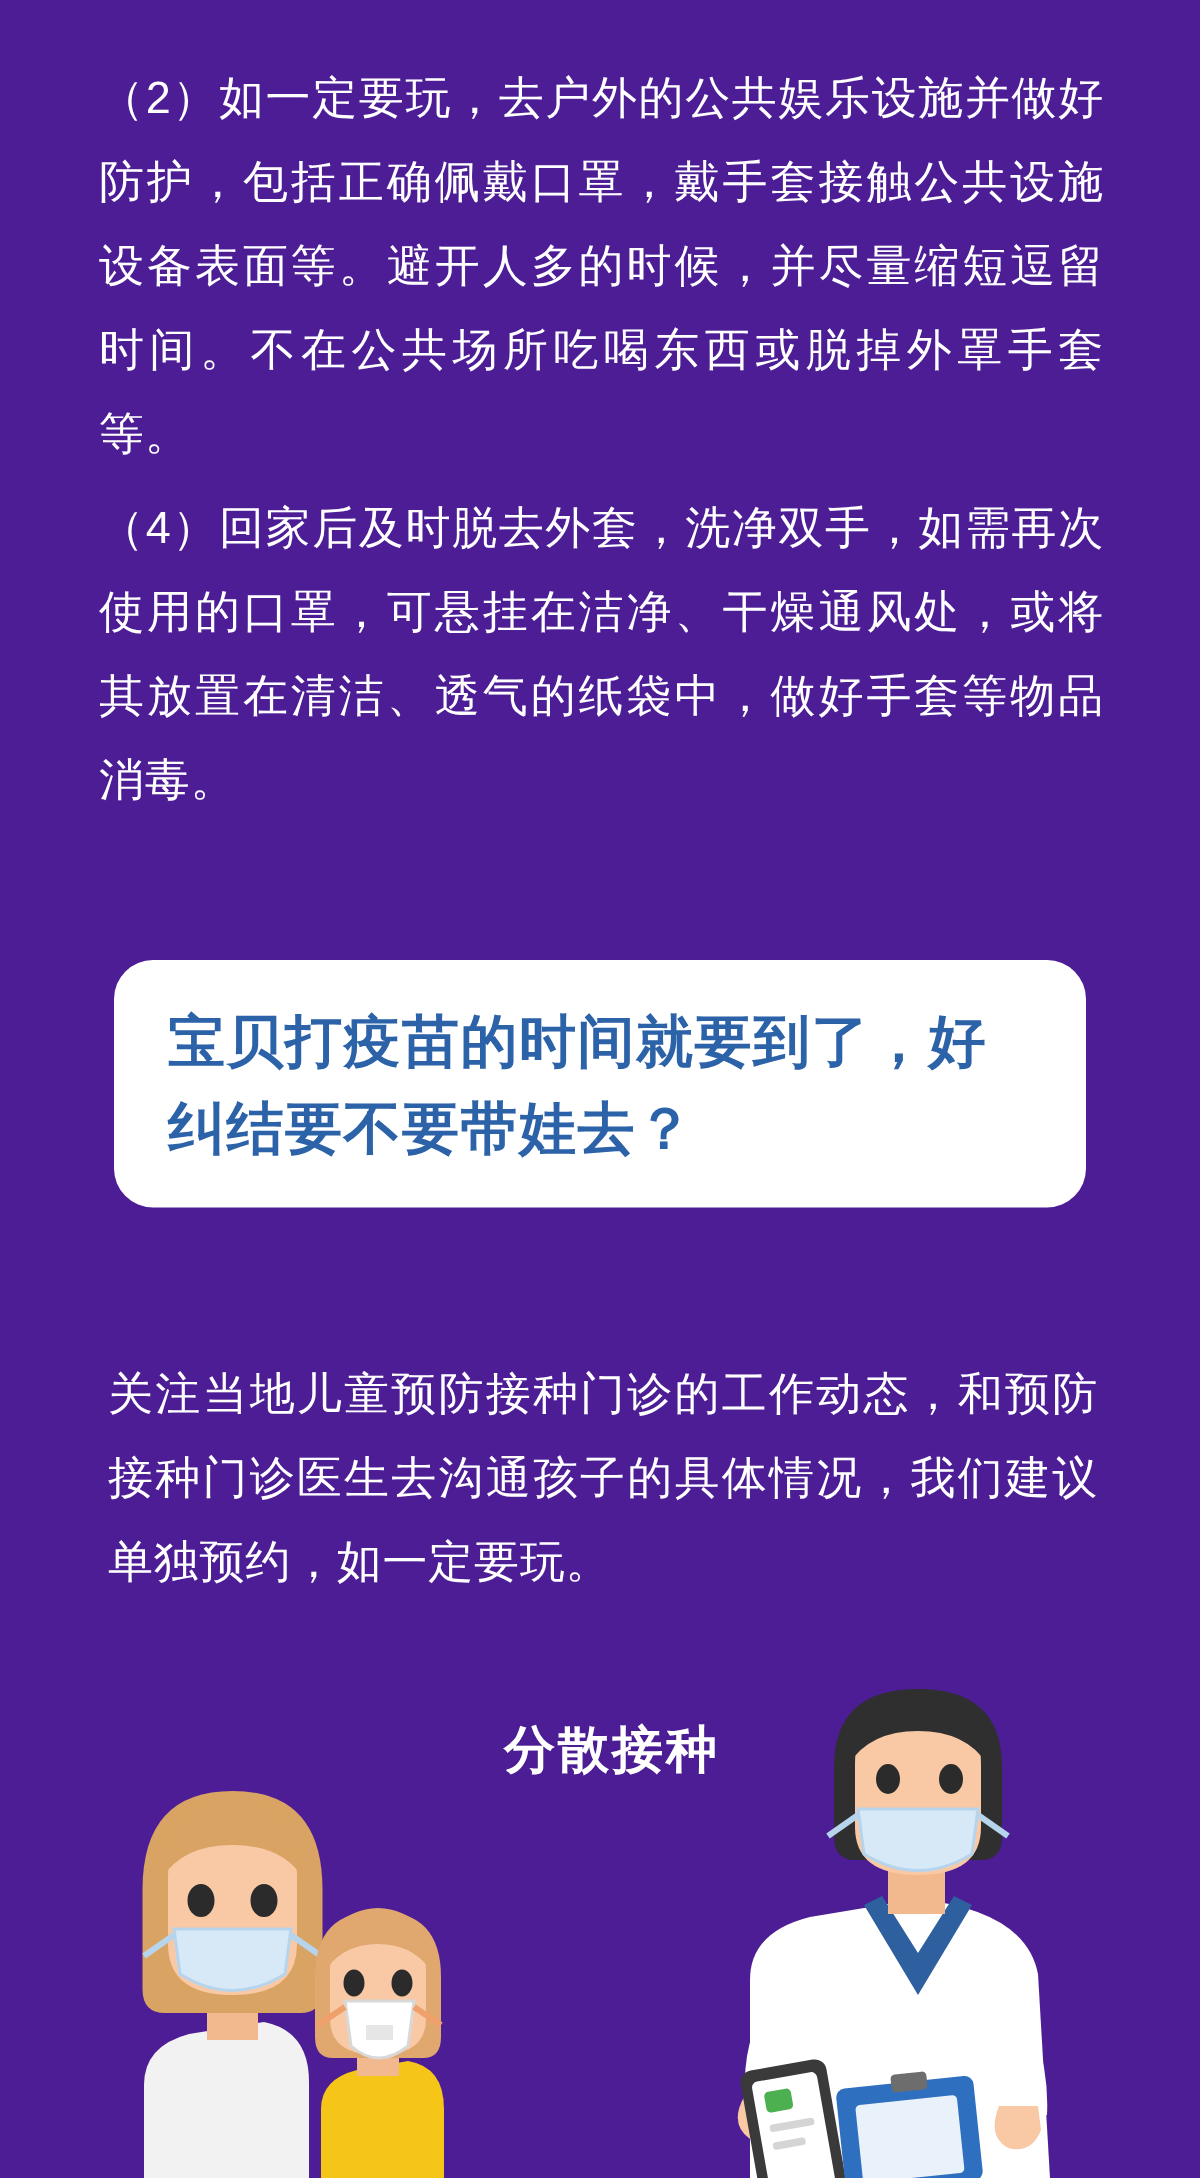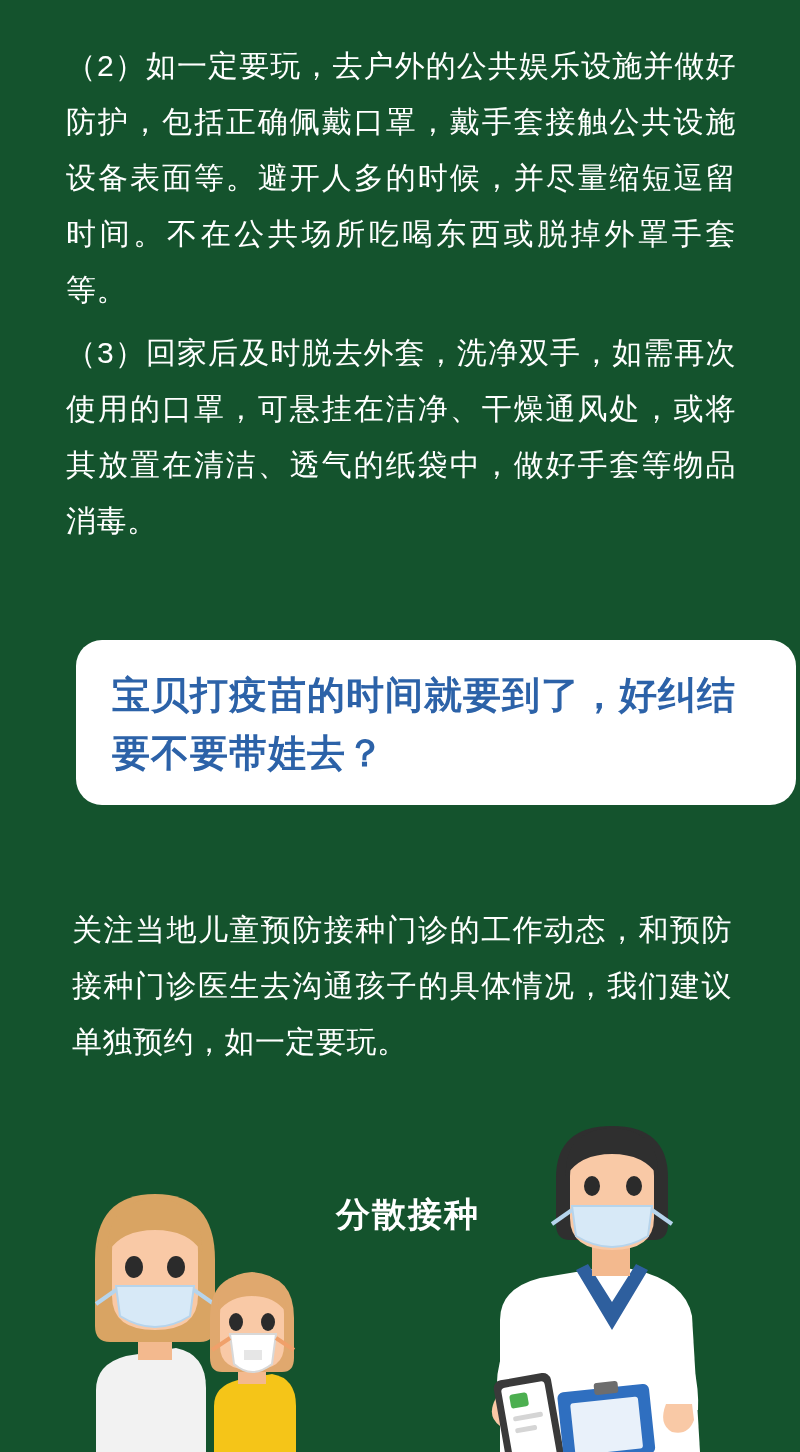--- a/index.html
+++ b/index.html
@@ -11,21 +11,21 @@
     height: 1452px;
     background: #3d7cc9;
     font-family: "Liberation Sans", sans-serif;
     overflow: hidden;
     position: relative;
   }
   .page {
     position: relative;
     width: 800px;
     height: 1452px;
-    background: #14532d;
+    background: #4c1d95;
     overflow: hidden;
   }
   .body-text {
     position: absolute;
     color: #ffffff;
     font-size: 30px;
     line-height: 56px;
     letter-spacing: 0.5px;
     font-weight: 500;
     text-align: justify;
@@ -42,21 +42,21 @@
   }
   #para3 {
     left: 72px;
     top: 902px;
     width: 660px;
   }
   .callout {
     position: absolute;
     left: 76px;
     top: 640px;
-    width: 720px;
+    width: 648px;
     height: 165px;
     background: #ffffff;
     border-radius: 26px;
     box-sizing: border-box;
     padding: 26px 30px 12px 36px;
   }
   .callout-text {
     color: #2c62a8;
     font-size: 38px;
     font-weight: bold;
@@ -66,36 +66,36 @@
   .illustration {
     position: absolute;
     left: 0;
     top: 1120px;
     width: 800px;
     height: 332px;
   }
   .badge-text {
     position: absolute;
     left: 336px;
-    top: 1192px;
+    top: 1144px;
     color: #ffffff;
     font-size: 34px;
     font-weight: bold;
     letter-spacing: 2px;
     text-shadow: 0 0 2px rgba(0,0,0,0.05);
   }
 </style>
 </head>
 <body>
 
 <div class="page">
 
   <div class="body-text" id="para1">（2）如一定要玩，去户外的公共娱乐设施并做好防护，包括正确佩戴口罩，戴手套接触公共设施设备表面等。避开人多的时候，并尽量缩短逗留时间。不在公共场所吃喝东西或脱掉外罩手套等。</div>
 
-  <div class="body-text" id="para2">（3）回家后及时脱去外套，洗净双手，如需再次使用的口罩，可悬挂在洁净、干燥通风处，或将其放置在清洁、透气的纸袋中，做好手套等物品消毒。</div>
+  <div class="body-text" id="para2">（4）回家后及时脱去外套，洗净双手，如需再次使用的口罩，可悬挂在洁净、干燥通风处，或将其放置在清洁、透气的纸袋中，做好手套等物品消毒。</div>
 
   <div class="callout">
     <div class="callout-text">宝贝打疫苗的时间就要到了，好纠结要不要带娃去？</div>
   </div>
 
   <div class="body-text" id="para3">关注当地儿童预防接种门诊的工作动态，和预防接种门诊医生去沟通孩子的具体情况，我们建议单独预约，如一定要玩。</div>
 
   <div class="badge-text">分散接种</div>
 
   <svg class="illustration" viewBox="0 0 800 332">

